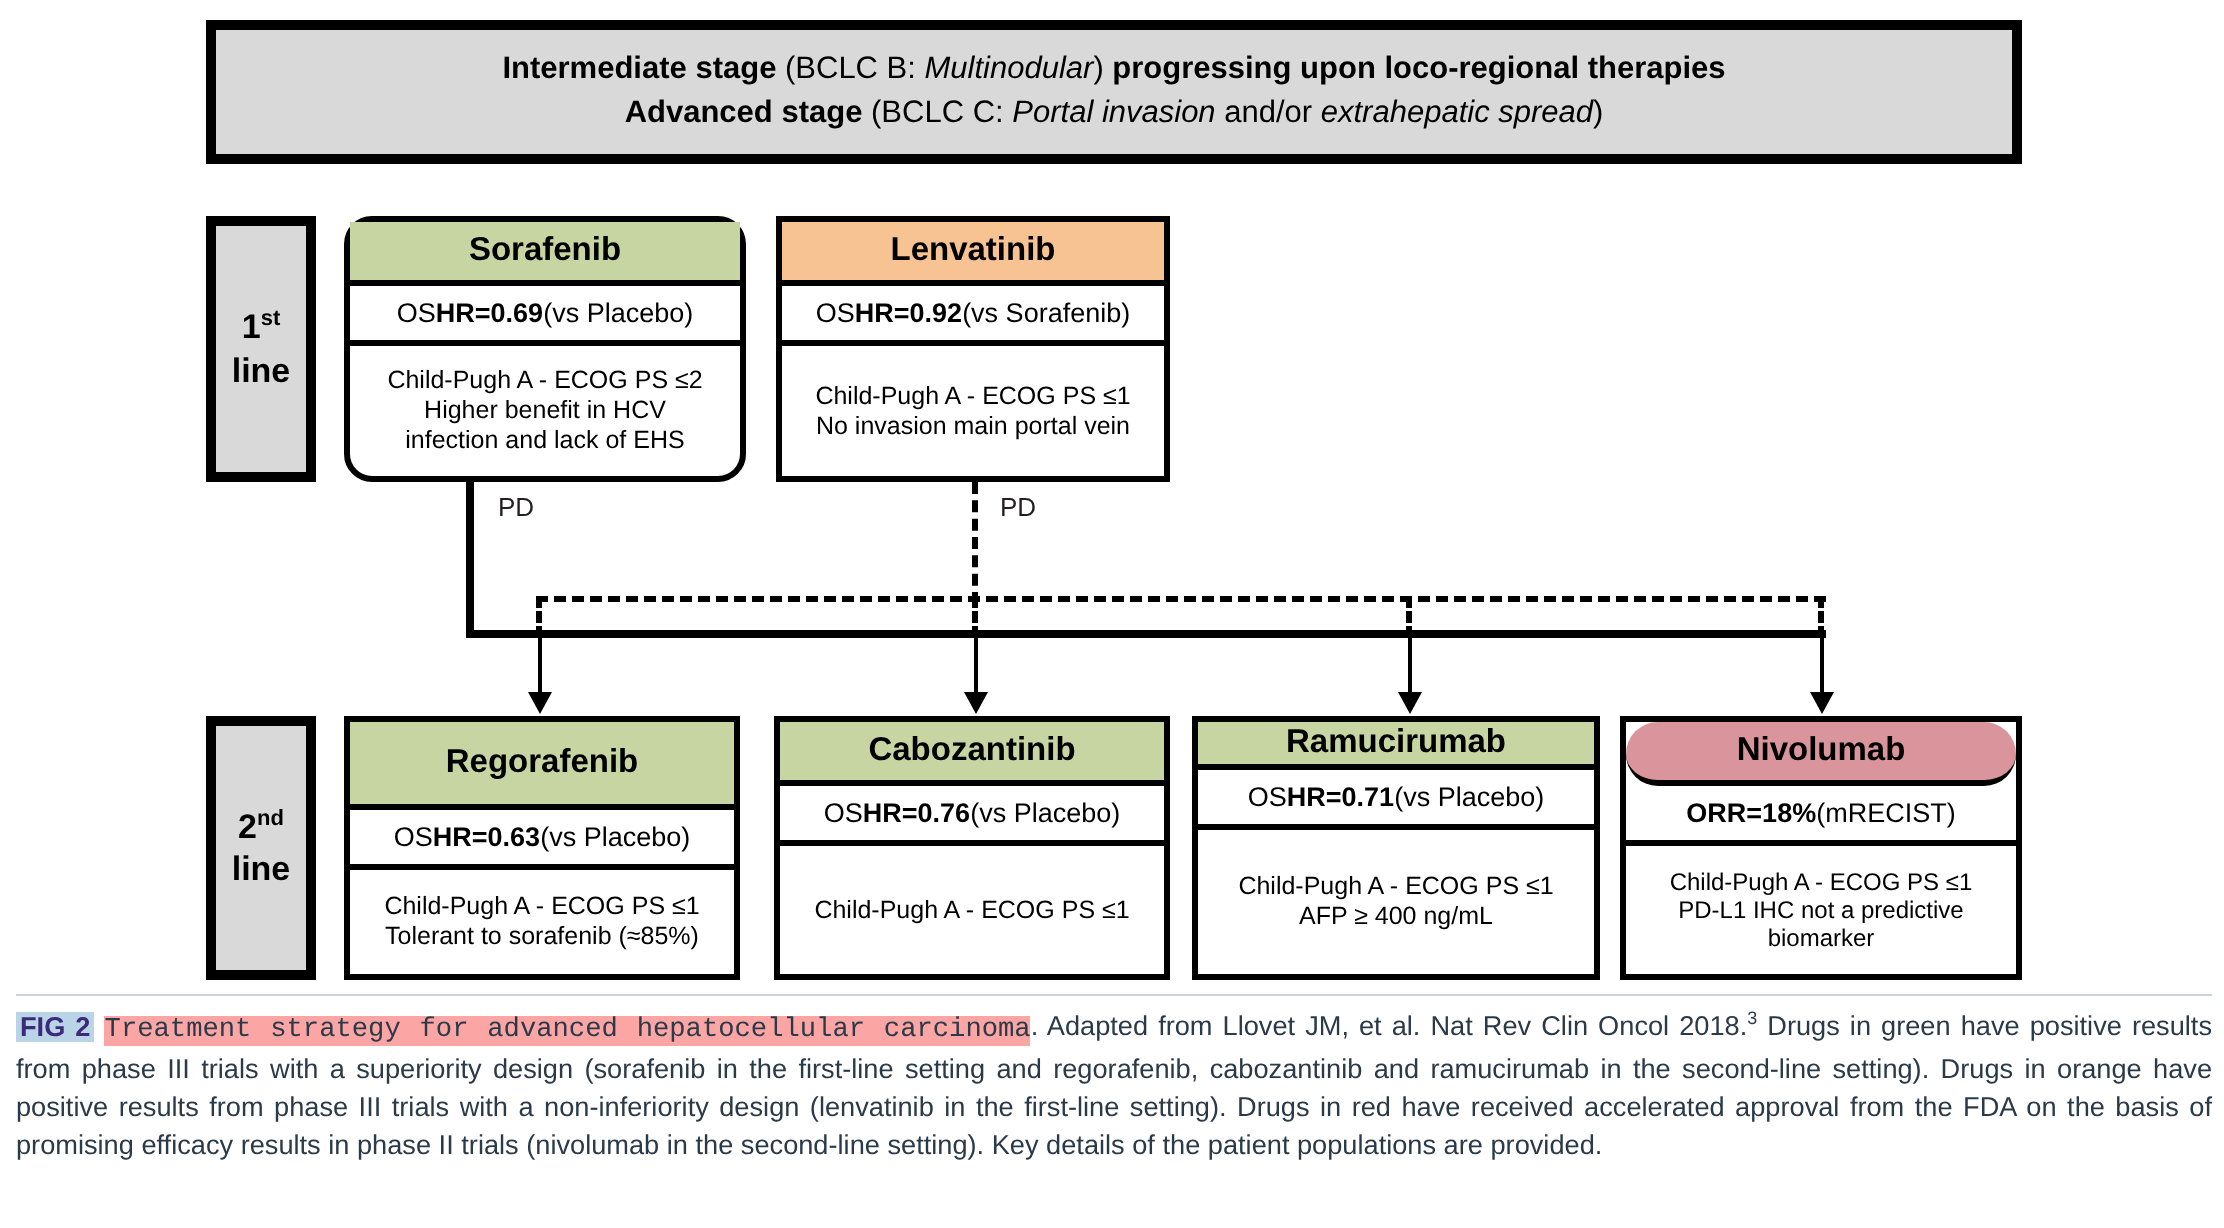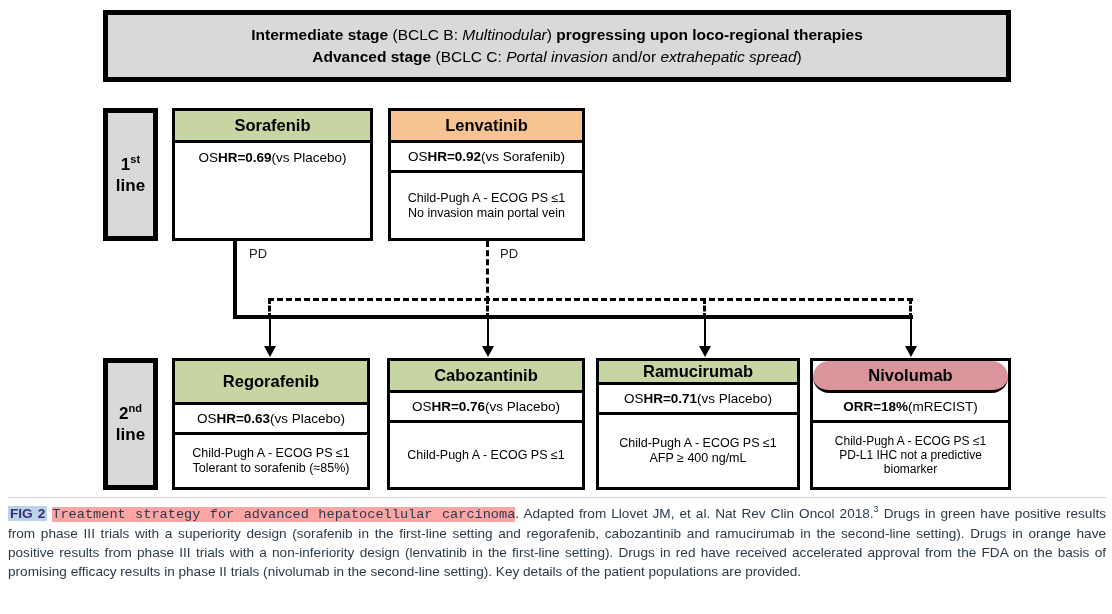--- a/index.html
+++ b/index.html
@@ -143,27 +143,30 @@
   </div>
 </div>
 
 <div class="linebox" id="line1-label" style="left:103px; top:108px; width:55px; height:133px;">
   <div>
     <span>1</span><sup>st</sup><br>
     <span>line</span>
   </div>
 </div>
 
-<div class="fbox" id="box-sorafenib" style="left:172px; top:108px; width:201px; height:133px;">
+<div class="fbox" id="box-sorafenib" style="left:172px; top:108px; width:201px; height:133px;border-radius:14px;">
   <div class="seg hdr green" style="height:32px;">Sorafenib</div>
   <div class="seg stat" style="height:30px;">
     <span>OS </span>
       <b>HR=0.69</b>
       <span> (vs Placebo)</span>
   </div>
+  <div class="seg detail" style="flex:1; white-space:pre-line;">Child-Pugh A - ECOG PS ≤2
+Higher benefit in HCV
+infection and lack of EHS</div>
 </div>
 
 <div class="fbox" id="box-lenvatinib" style="left:388px; top:108px; width:197px; height:133px;">
   <div class="seg hdr orange" style="height:32px;">Lenvatinib</div>
   <div class="seg stat" style="height:30px;">
     <span>OS </span>
       <b>HR=0.92</b>
       <span> (vs Sorafenib)</span>
   </div>
   <div class="seg detail" style="flex:1; white-space:pre-line;">Child-Pugh A - ECOG PS ≤1

